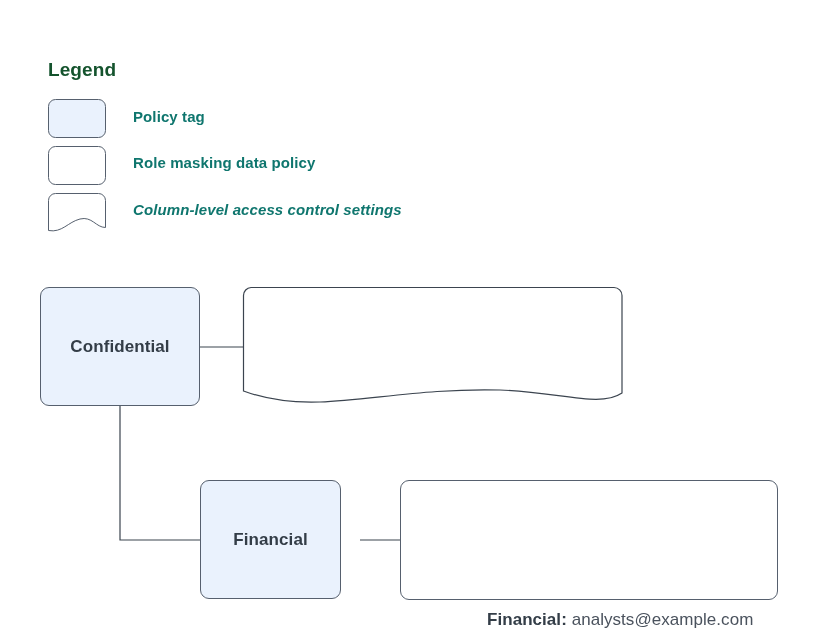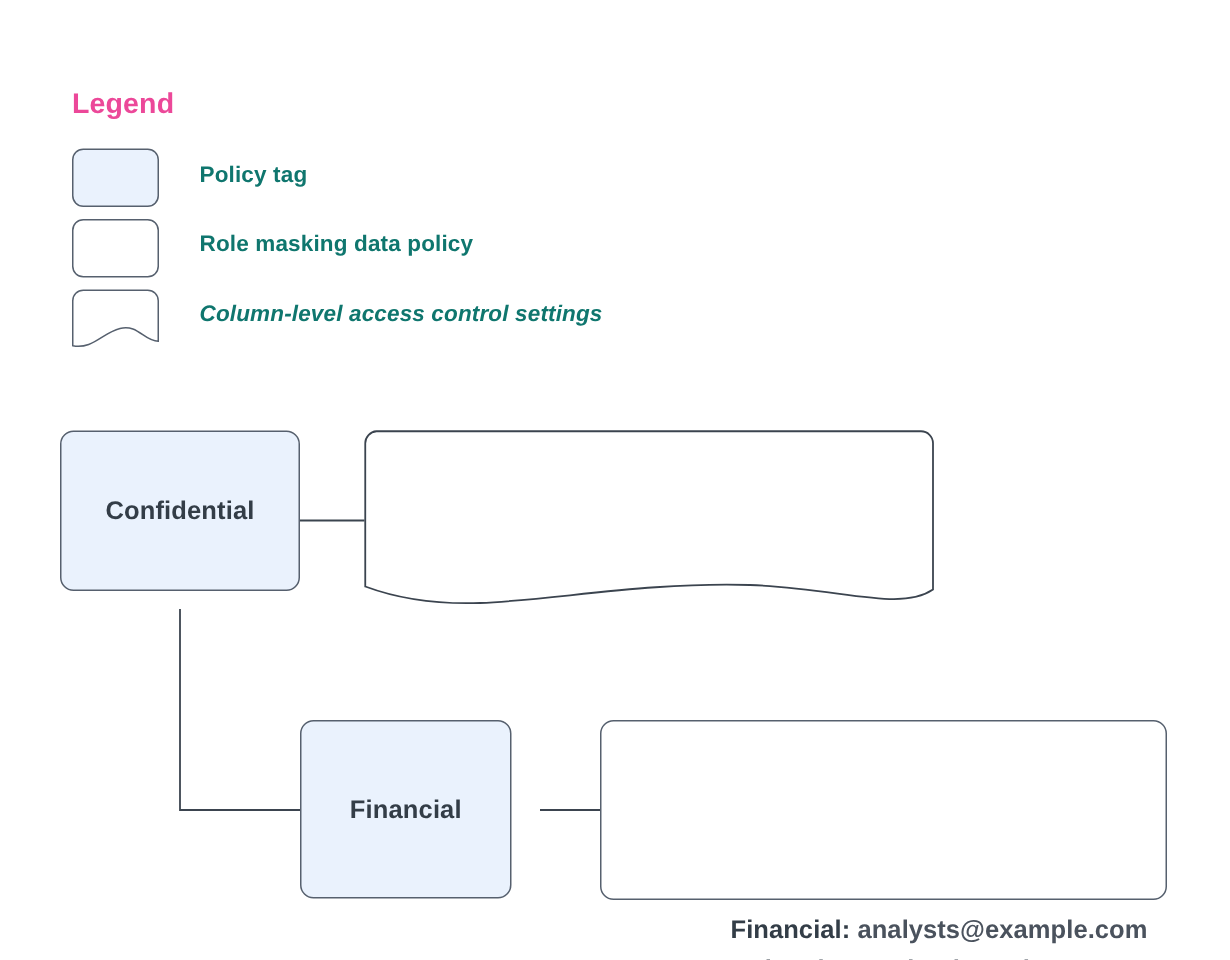--- a/index.html
+++ b/index.html
@@ -24,21 +24,21 @@
     height: 640px;
   }
 
   
   .legend-title {
     position: absolute;
     left: 48px;
     top: 59px;
     font-size: 19px;
     font-weight: bold;
-    color: #ec4899;
+    color: #14532d;
     letter-spacing: 0.1px;
   }
   .legend-row-label {
     position: absolute;
     font-size: 15px;
     font-weight: bold;
     color: #0f766e;
     white-space: nowrap;
     letter-spacing: 0.1px;
   }
@@ -58,21 +58,21 @@
     justify-content: center;
     font-size: 17px;
     font-weight: bold;
     color: #333d47;
     letter-spacing: 0.1px;
   }
   #node-confidential {
     left: 40px;
     top: 287px;
     width: 160px;
-    height: 107px;
+    height: 119px;
   }
   #node-financial {
     left: 200px;
     top: 480px;
     width: 141px;
     height: 119px;
   }
 
   
   .callout {
@@ -85,21 +85,21 @@
     color: #3b444f;
     line-height: 27px;
     white-space: nowrap;
     letter-spacing: 0.05px;
   }
   .callout-text .k {
     font-weight: bold;
     color: #333d47;
   }
   .callout-text .v {
-    font-weight: bold;
+    font-weight: normal;
     color: #4a525d;
   }
 
   #callout-confidential { left: 243px; top: 286px; width: 381px; height: 124px; }
   #callout-confidential .callout-text { left: 244px; top: 320px; }
 
   #callout-financial {
     left: 400px;
     top: 480px;
     width: 378px;

